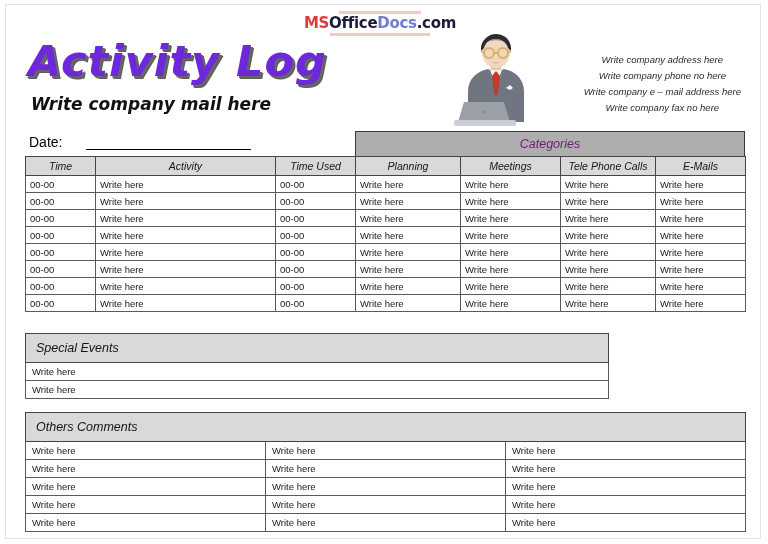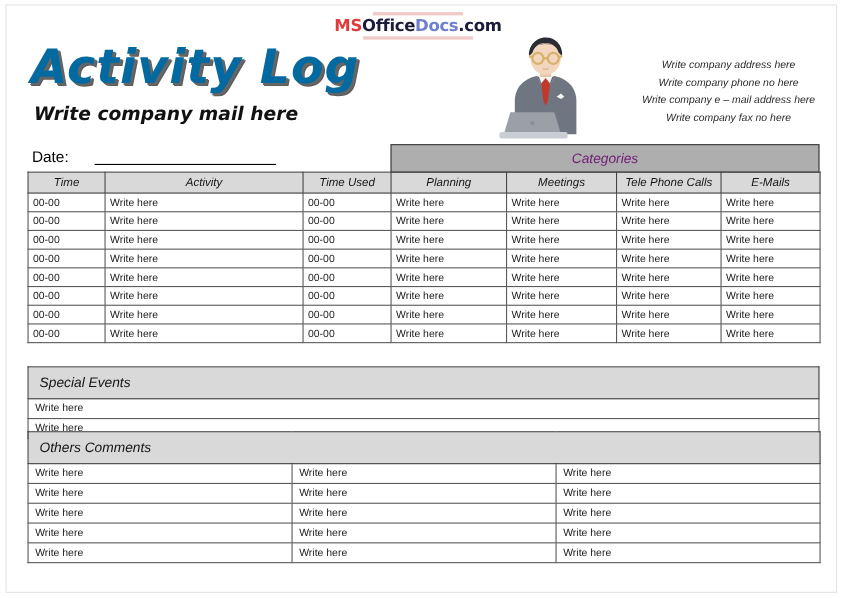--- a/index.html
+++ b/index.html
@@ -65,21 +65,21 @@
   .logo .com   { color: #1b1b3a; }
 
   
   .title {
     position: absolute;
     left: 28px; top: 36px;
     font-family: "DejaVu Sans", sans-serif;
     font-size: 43px;
     font-weight: bold;
     font-style: italic;
-    color: #0369a1;
+    color: #6d28d9;
     letter-spacing: 1px;
     text-shadow: 2px 2px 0 #666666, 3px 3px 0 #5d5d5d;
     white-space: nowrap;
   }
   .subtitle {
     position: absolute;
     left: 31px; top: 94px;
     font-family: "DejaVu Sans", sans-serif;
     font-size: 17px;
     font-weight: bold;
@@ -175,25 +175,25 @@
   .main-table td.ctr { text-align: left; color: #1a1a1a; }
   .main-table td.lft { text-align: left;  color: #1a1a1a; }
   .main-table {
     border: 1.4px solid #3a3a3a;
   }
 
   
   .sec-table {
     position: absolute;
     left: 25px;
-    width: 720px;
+    width: 584px;
     border: 1.4px solid #3a3a3a;
   }
   .sec-table.special  { top: 333px; }
-  .sec-table.comments { top: 392px; }
+  .sec-table.comments { top: 412px; }
 
   .sec-table th {
     background: #d9d9d9;
     text-align: left;
     font-weight: normal;
     font-style: italic;
     font-size: 12.5px;
     color: #141414;
     height: 28px;
     padding: 0 10px;

